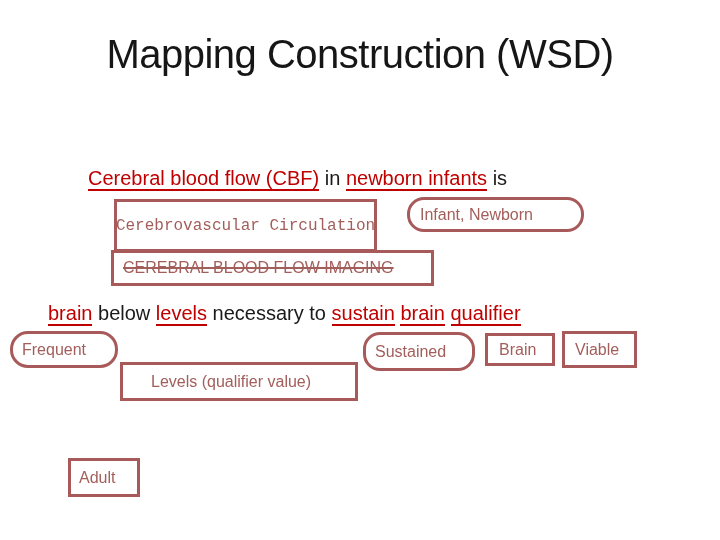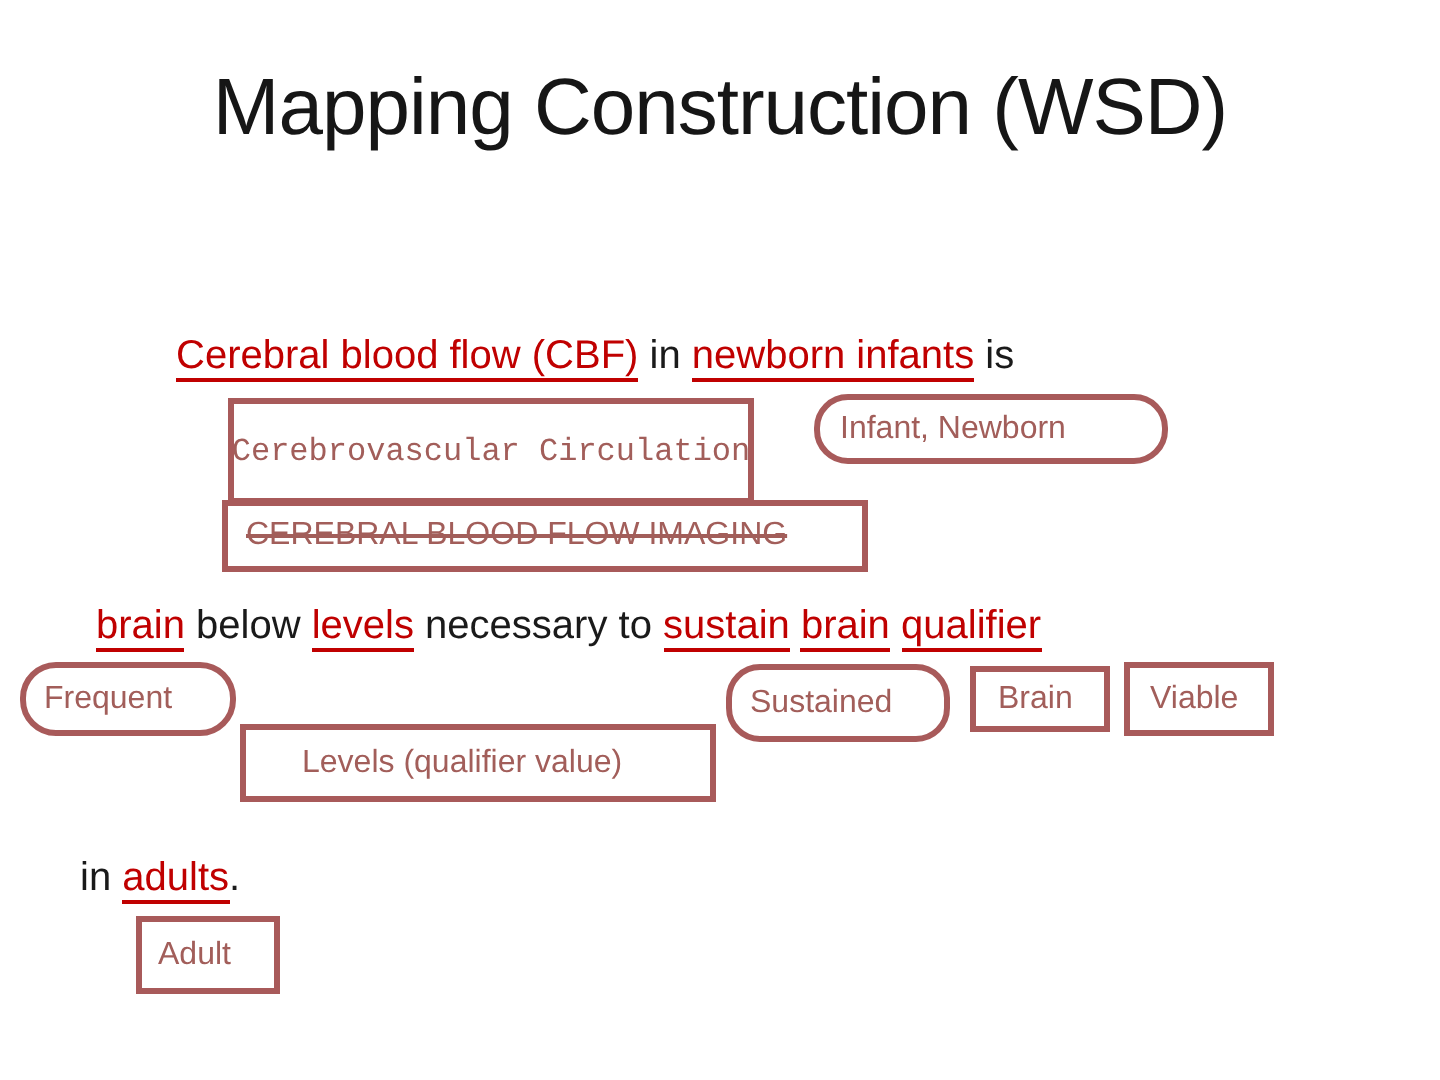--- a/index.html
+++ b/index.html
@@ -112,21 +112,18 @@
     <span>Sustained</span>
   </div>
   <div id="box-brain" class="mapbox">
     <span>Brain</span>
   </div>
   <div id="box-viable" class="mapbox">
     <span>Viable</span>
   </div>
 
 
-  <div id="line3" class="abs sentence">
-    <span>in </span><span class="hl">adults</span><span>.</span>
-  </div>
 
   <div id="box-adult" class="mapbox">
     <span>Adult</span>
   </div>
 
 </div>
 
 </body></html>

